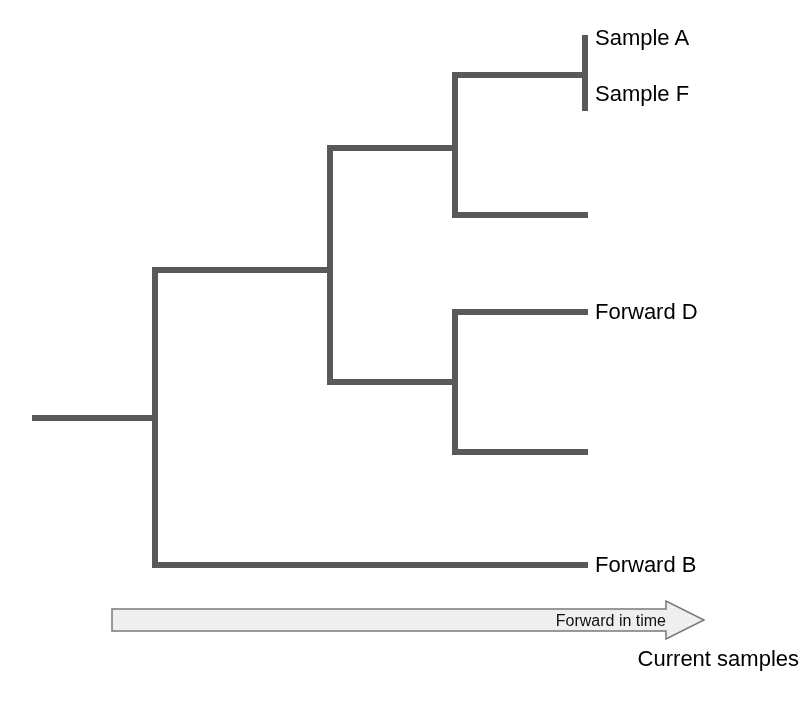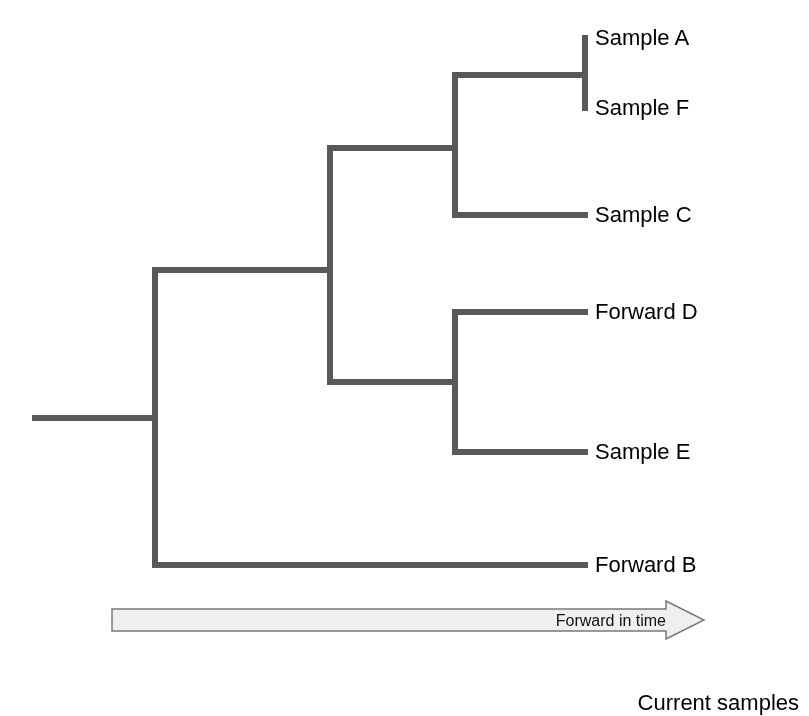--- a/index.html
+++ b/index.html
@@ -24,21 +24,21 @@
   }
   .leaf-label {
     position: absolute;
     left: 595px;
     font-size: 22px;
     line-height: 26px;
     color: #000000;
     white-space: nowrap;
   }
   .leaf-a { top: 25px; }
-  .leaf-f { top: 95px; }
+  .leaf-f { top: 81px; }
   .leaf-c { top: 202px; }
   .leaf-d { top: 299px; }
   .leaf-e { top: 439px; }
   .leaf-b { top: 552px; }
   .arrow-label {
     position: absolute;
     left: 112px;
     top: 610px;
     width: 554px;
     text-align: right;
@@ -48,21 +48,21 @@
   }
   .footer-label {
     position: absolute;
     top: 645px;
     font-size: 22px;
     line-height: 28px;
     color: #000000;
     white-space: nowrap;
   }
   .footer-left { left: 8px; }
-  .footer-right { right: 10px; text-align: left; margin-top: 44px; }
+  .footer-right { right: 10px; text-align: left; }
 </style>
 </head>
 <body>
 
 <div class="canvas">
 
   <svg id="tree-svg" class="tree-svg" width="809" height="716">
       <line x1="35" y1="418" x2="155" y2="418" stroke="#595959" stroke-width="6" stroke-linecap="square"></line>
       <line x1="155" y1="270" x2="155" y2="565" stroke="#595959" stroke-width="6" stroke-linecap="square"></line>
       <line x1="155" y1="270" x2="330" y2="270" stroke="#595959" stroke-width="6" stroke-linecap="square"></line>
@@ -75,22 +75,20 @@
       <line x1="330" y1="382" x2="455" y2="382" stroke="#595959" stroke-width="6" stroke-linecap="square"></line>
       <line x1="455" y1="312" x2="455" y2="452" stroke="#595959" stroke-width="6" stroke-linecap="square"></line>
       <line x1="455" y1="312" x2="585" y2="312" stroke="#595959" stroke-width="6" stroke-linecap="square"></line>
       <line x1="455" y1="452" x2="585" y2="452" stroke="#595959" stroke-width="6" stroke-linecap="square"></line>
       <line x1="155" y1="565" x2="585" y2="565" stroke="#595959" stroke-width="6" stroke-linecap="square"></line>
       <path d="M112,609 H666 V601 L704,620 L666,639 V631 H112 Z" fill="#efefef" stroke="#7a7a7a" stroke-width="1.5" stroke-linejoin="miter"></path>
     </svg>
 
   <div class="leaf-label leaf-a">Sample A</div>
   <div class="leaf-label leaf-f">Sample F</div>
-  <div class="leaf-label leaf-c">Sample C</div>
   <div class="leaf-label leaf-d">Forward D</div>
-  <div class="leaf-label leaf-e">Sample E</div>
   <div class="leaf-label leaf-b">Forward B</div>
 
   <div class="arrow-label">Forward in time</div>
 
   <div class="footer-label footer-right">Current samples</div>
 
 </div>
 
 </body></html>

